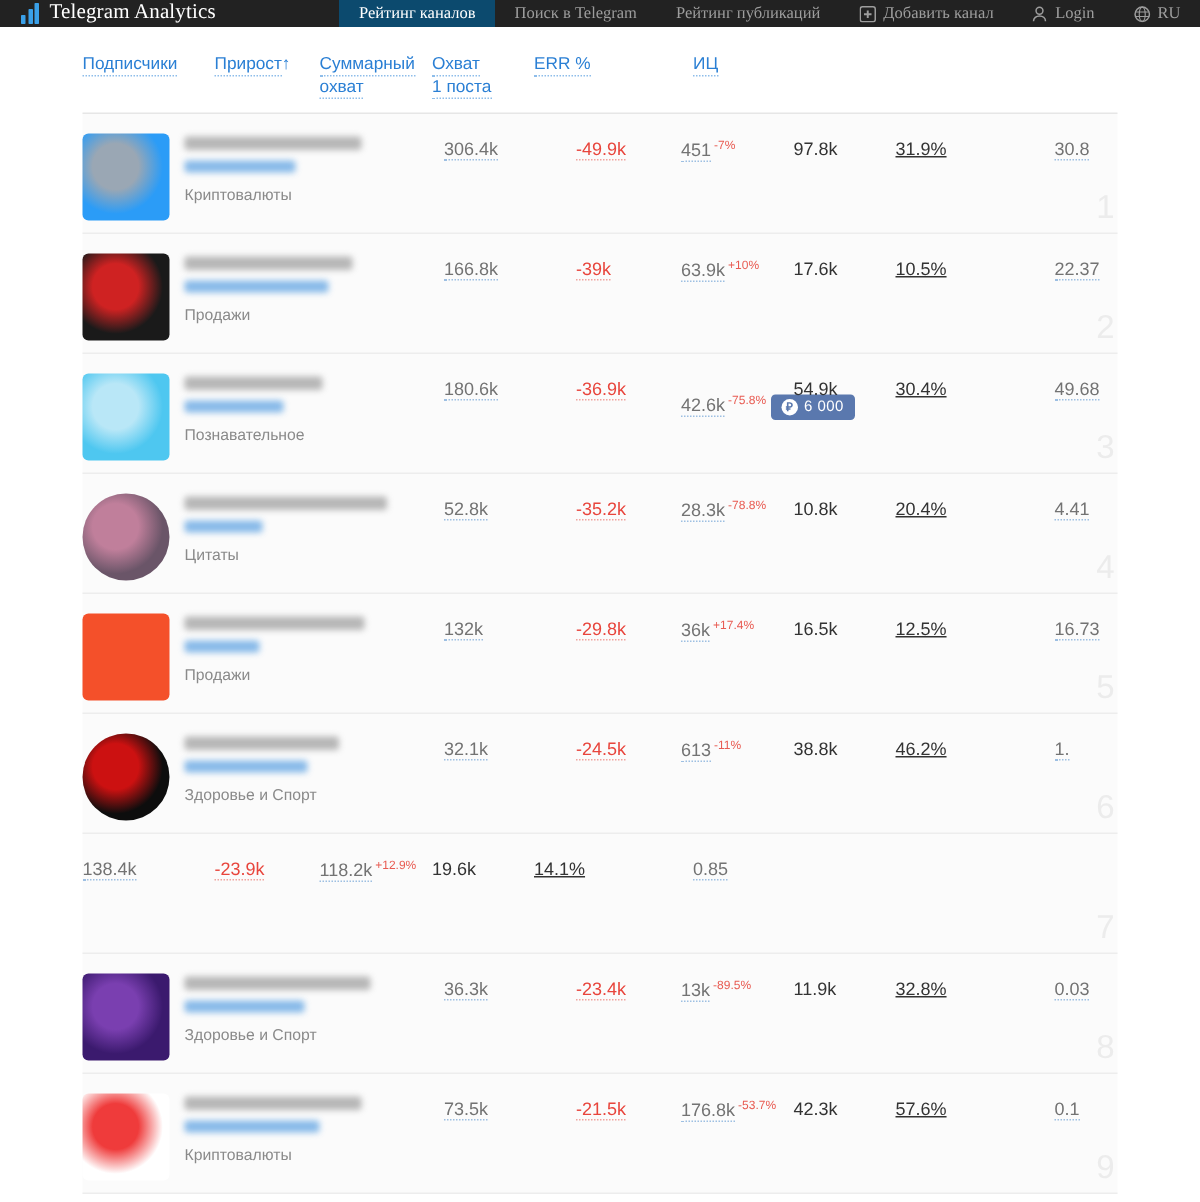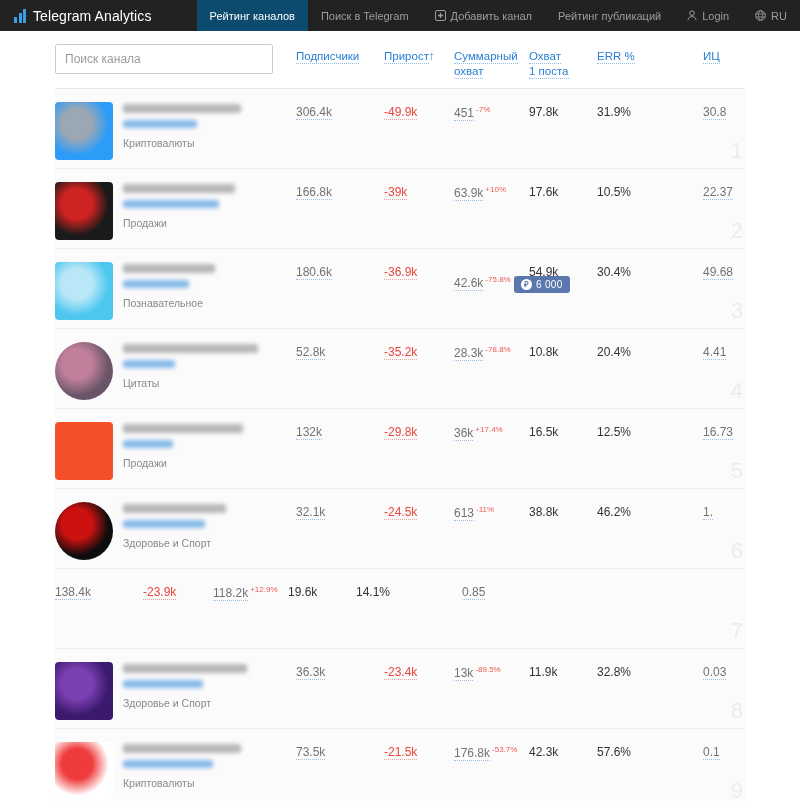--- a/index.html
+++ b/index.html
@@ -6,27 +6,28 @@
   html, body {
     margin: 0; padding: 0;
     width: 800px; height: 801px;
     background: #ffffff;
     font-family: "Liberation Sans", sans-serif;
     overflow: hidden;
   }
 
   
   .navbar {
-    height: 31px;
+    height: 18px;
     background: #222222;
     display: flex;
     align-items: stretch;
     color: #9d9d9d;
     font-size: 11px;
     white-space: nowrap;
+    font-family: Liberation Serif, serif;
   }
   .brand {
     display: flex; align-items: center;
     gap: 7px;
     padding: 0 14px 0 14px;
     color: #ffffff;
     font-size: 14px;
     letter-spacing: .1px;
   }
   .brand-logo { display: flex; align-items: flex-end; gap: 1.5px; height: 14px; }
@@ -86,21 +87,21 @@
   }
   .col-head span.dotted {
     border-bottom: 1px dotted #8ebdea;
     cursor: pointer;
     display: inline-block;
   }
   .c-subs   { width: 88px; flex: 0 0 88px; }
   .c-growth { width: 70px; flex: 0 0 70px; }
   .c-reach  { width: 75px; flex: 0 0 75px; }
   .c-post   { width: 68px; flex: 0 0 68px; }
-  .c-err    { width: 75px; flex: 0 0 75px; }
+  .c-err    { width: 75px; flex: 0 0 75px; text-decoration: underline; }
   .c-ii     { width: 70px; flex: 0 0 70px; margin-left: 31px; }
   .c-rank   { flex: 1 1 auto; }
 
   
   .row {
     position: relative;
     display: flex;
     align-items: flex-start;
     border-bottom: 1px solid #ededed;
     background: #fbfbfb;
@@ -214,31 +215,31 @@
 
     <div class="nav-item active">
       <span>Рейтинг каналов</span>
     </div>
 
     <div class="nav-item">
       <span>Поиск в Telegram</span>
     </div>
 
     <div class="nav-item">
+      <span>Рейтинг публикаций</span>
+    </div>
+
+    <div class="nav-item">
       <span class="ico">
         <svg width="11" height="11" viewBox="0 0 11 11">
             <rect x="0.5" y="0.5" width="10" height="10" rx="1.5" fill="none" stroke="#9d9d9d"></rect>
             <path d="M5.5 3v5M3 5.5h5" stroke="#9d9d9d" stroke-width="1.3"></path>
           </svg>
       </span>
       <span>Добавить канал</span>
-    </div>
-
-    <div class="nav-item">
-      <span>Рейтинг публикаций</span>
     </div>
 
     <div class="nav-item">
       <span class="ico">
         <svg width="10" height="11" viewBox="0 0 10 11">
             <circle cx="5" cy="3.2" r="2.3" fill="none" stroke="#9d9d9d" stroke-width="1"></circle>
             <path d="M1 10.2c0-2.2 1.8-3.6 4-3.6s4 1.4 4 3.6" fill="none" stroke="#9d9d9d" stroke-width="1"></path>
           </svg>
       </span>
       <span>Login</span>
@@ -254,23 +255,20 @@
       </span>
       <span>RU</span>
     </div>
 
   </div>
 </div>
 
 <div class="content">
 
   <div class="table-head">
-    <div class="search-cell">
-      <input class="search-input" type="text" placeholder="Поиск канала" style="">
-    </div>
 
     <div class="col-head c-subs">
       <span class="dotted">Подписчики</span>
     </div>
 
     <div class="col-head c-growth">
       <span class="dotted">Прирост</span><span>↑</span>
     </div>
 
     <div class="col-head c-reach">

